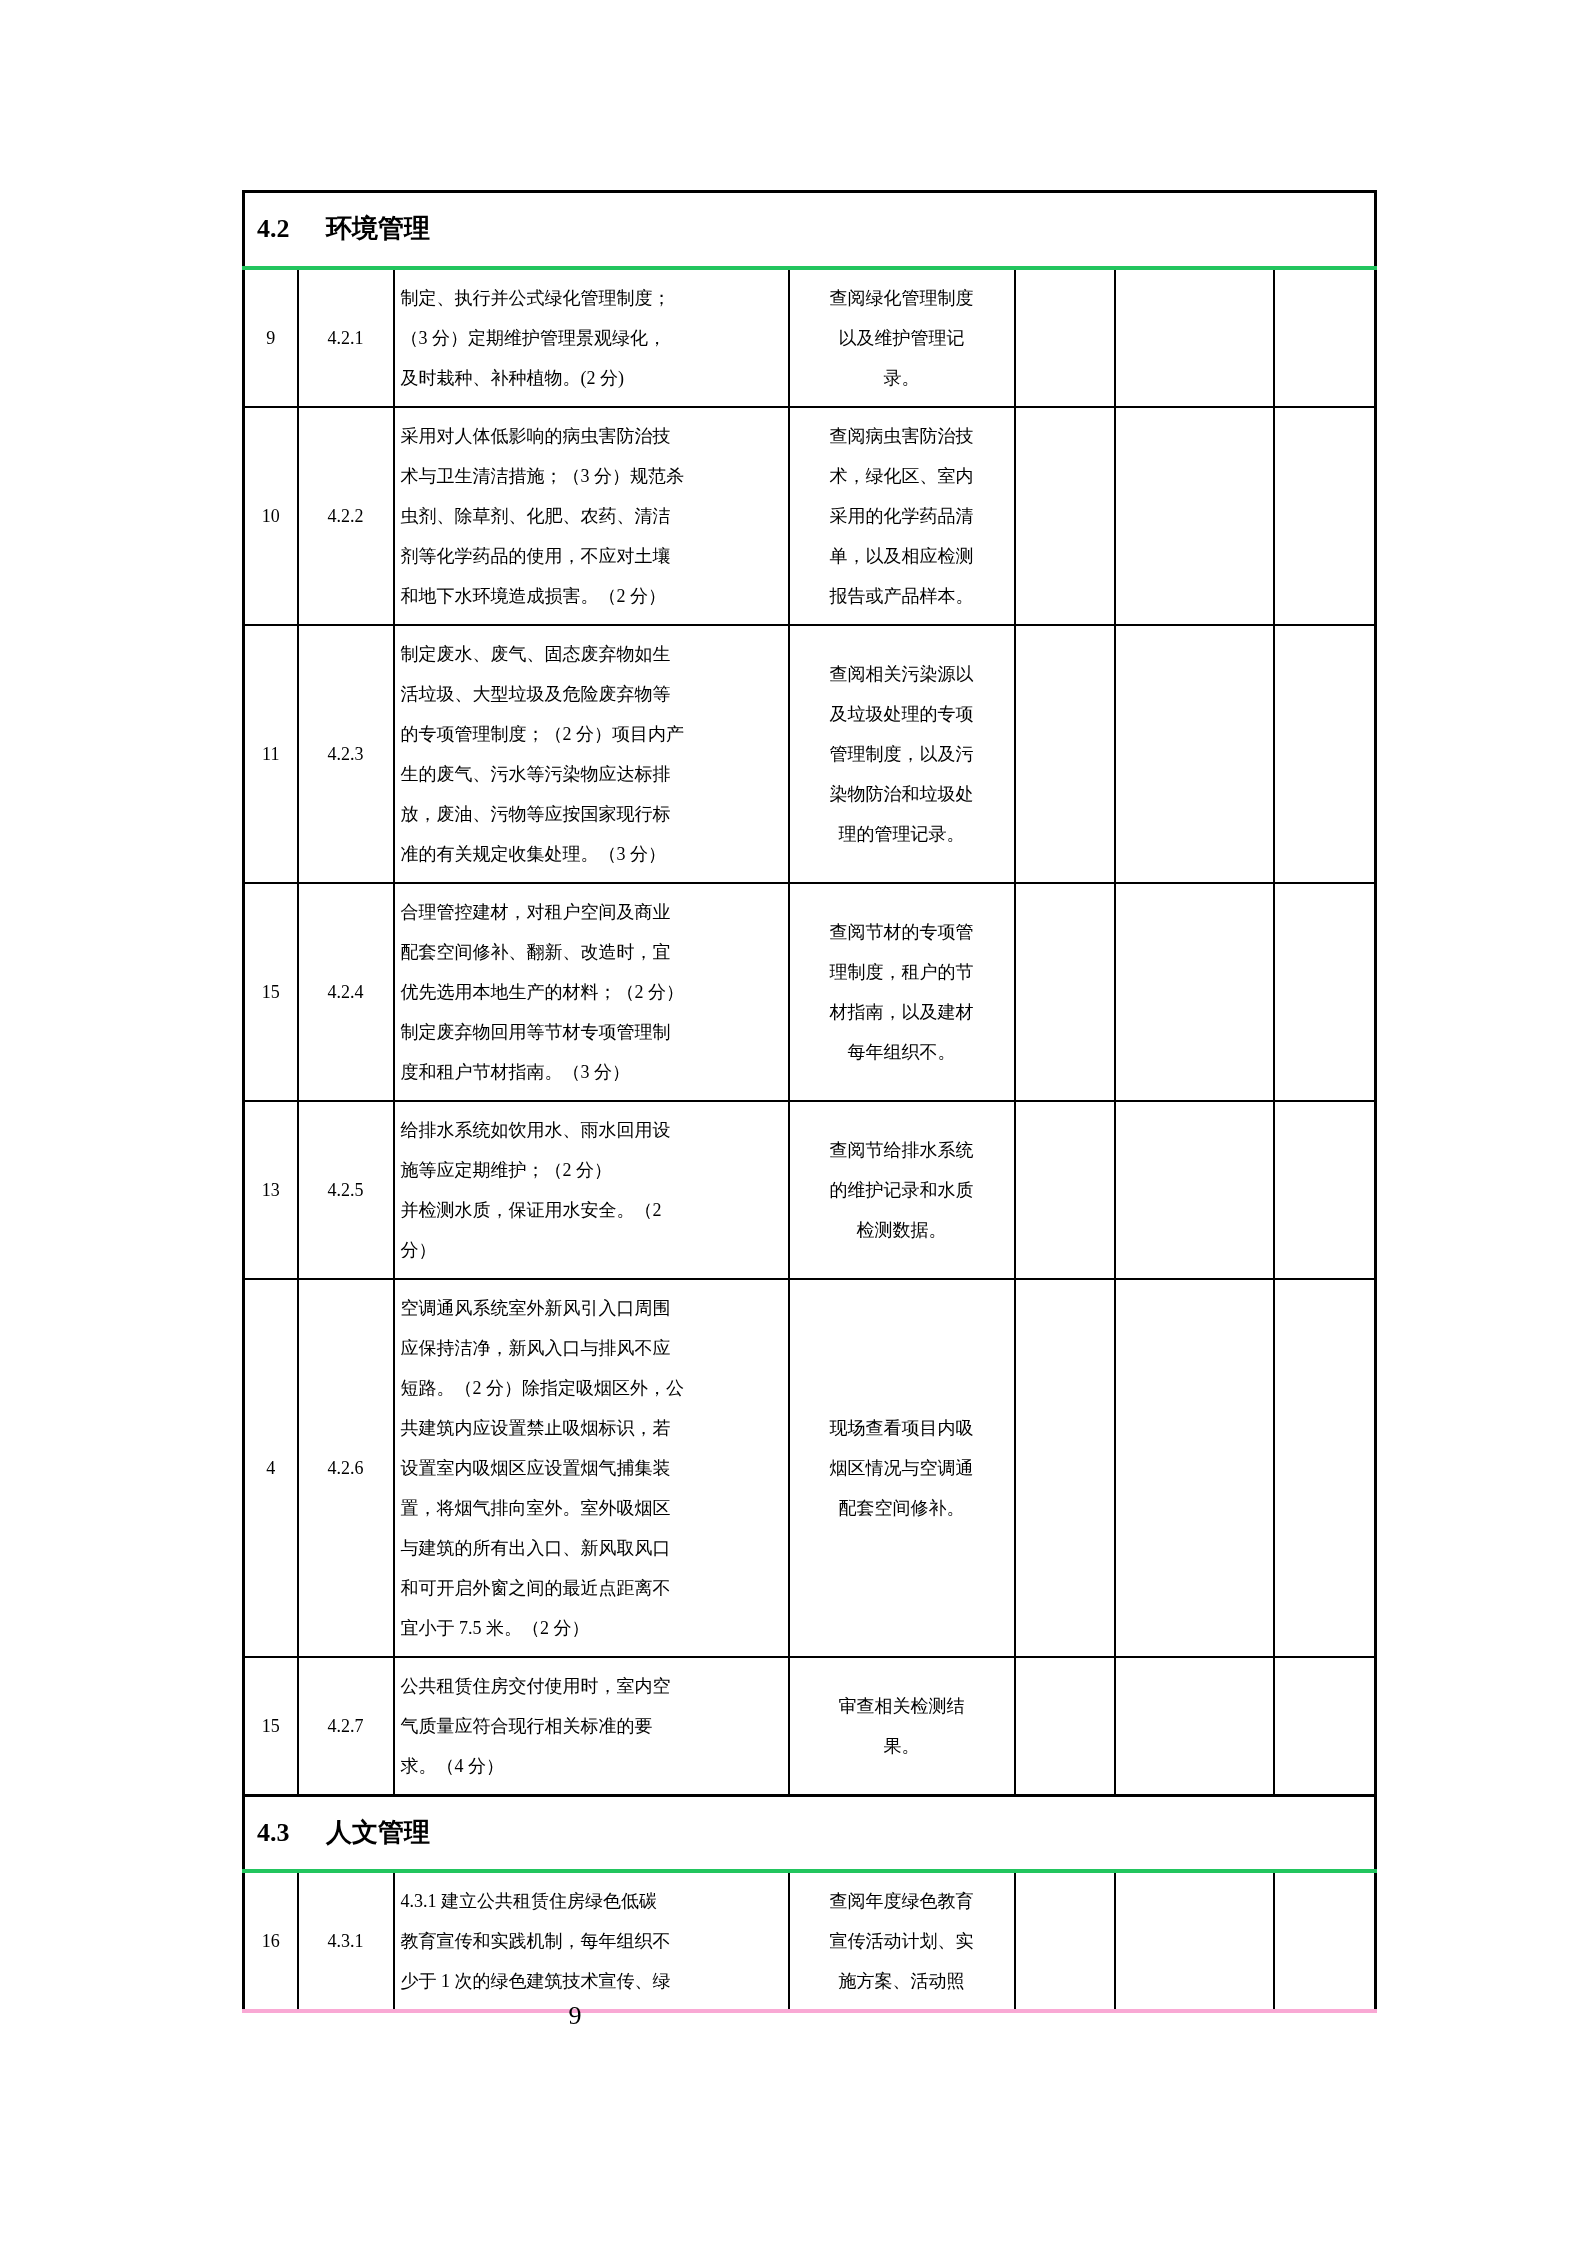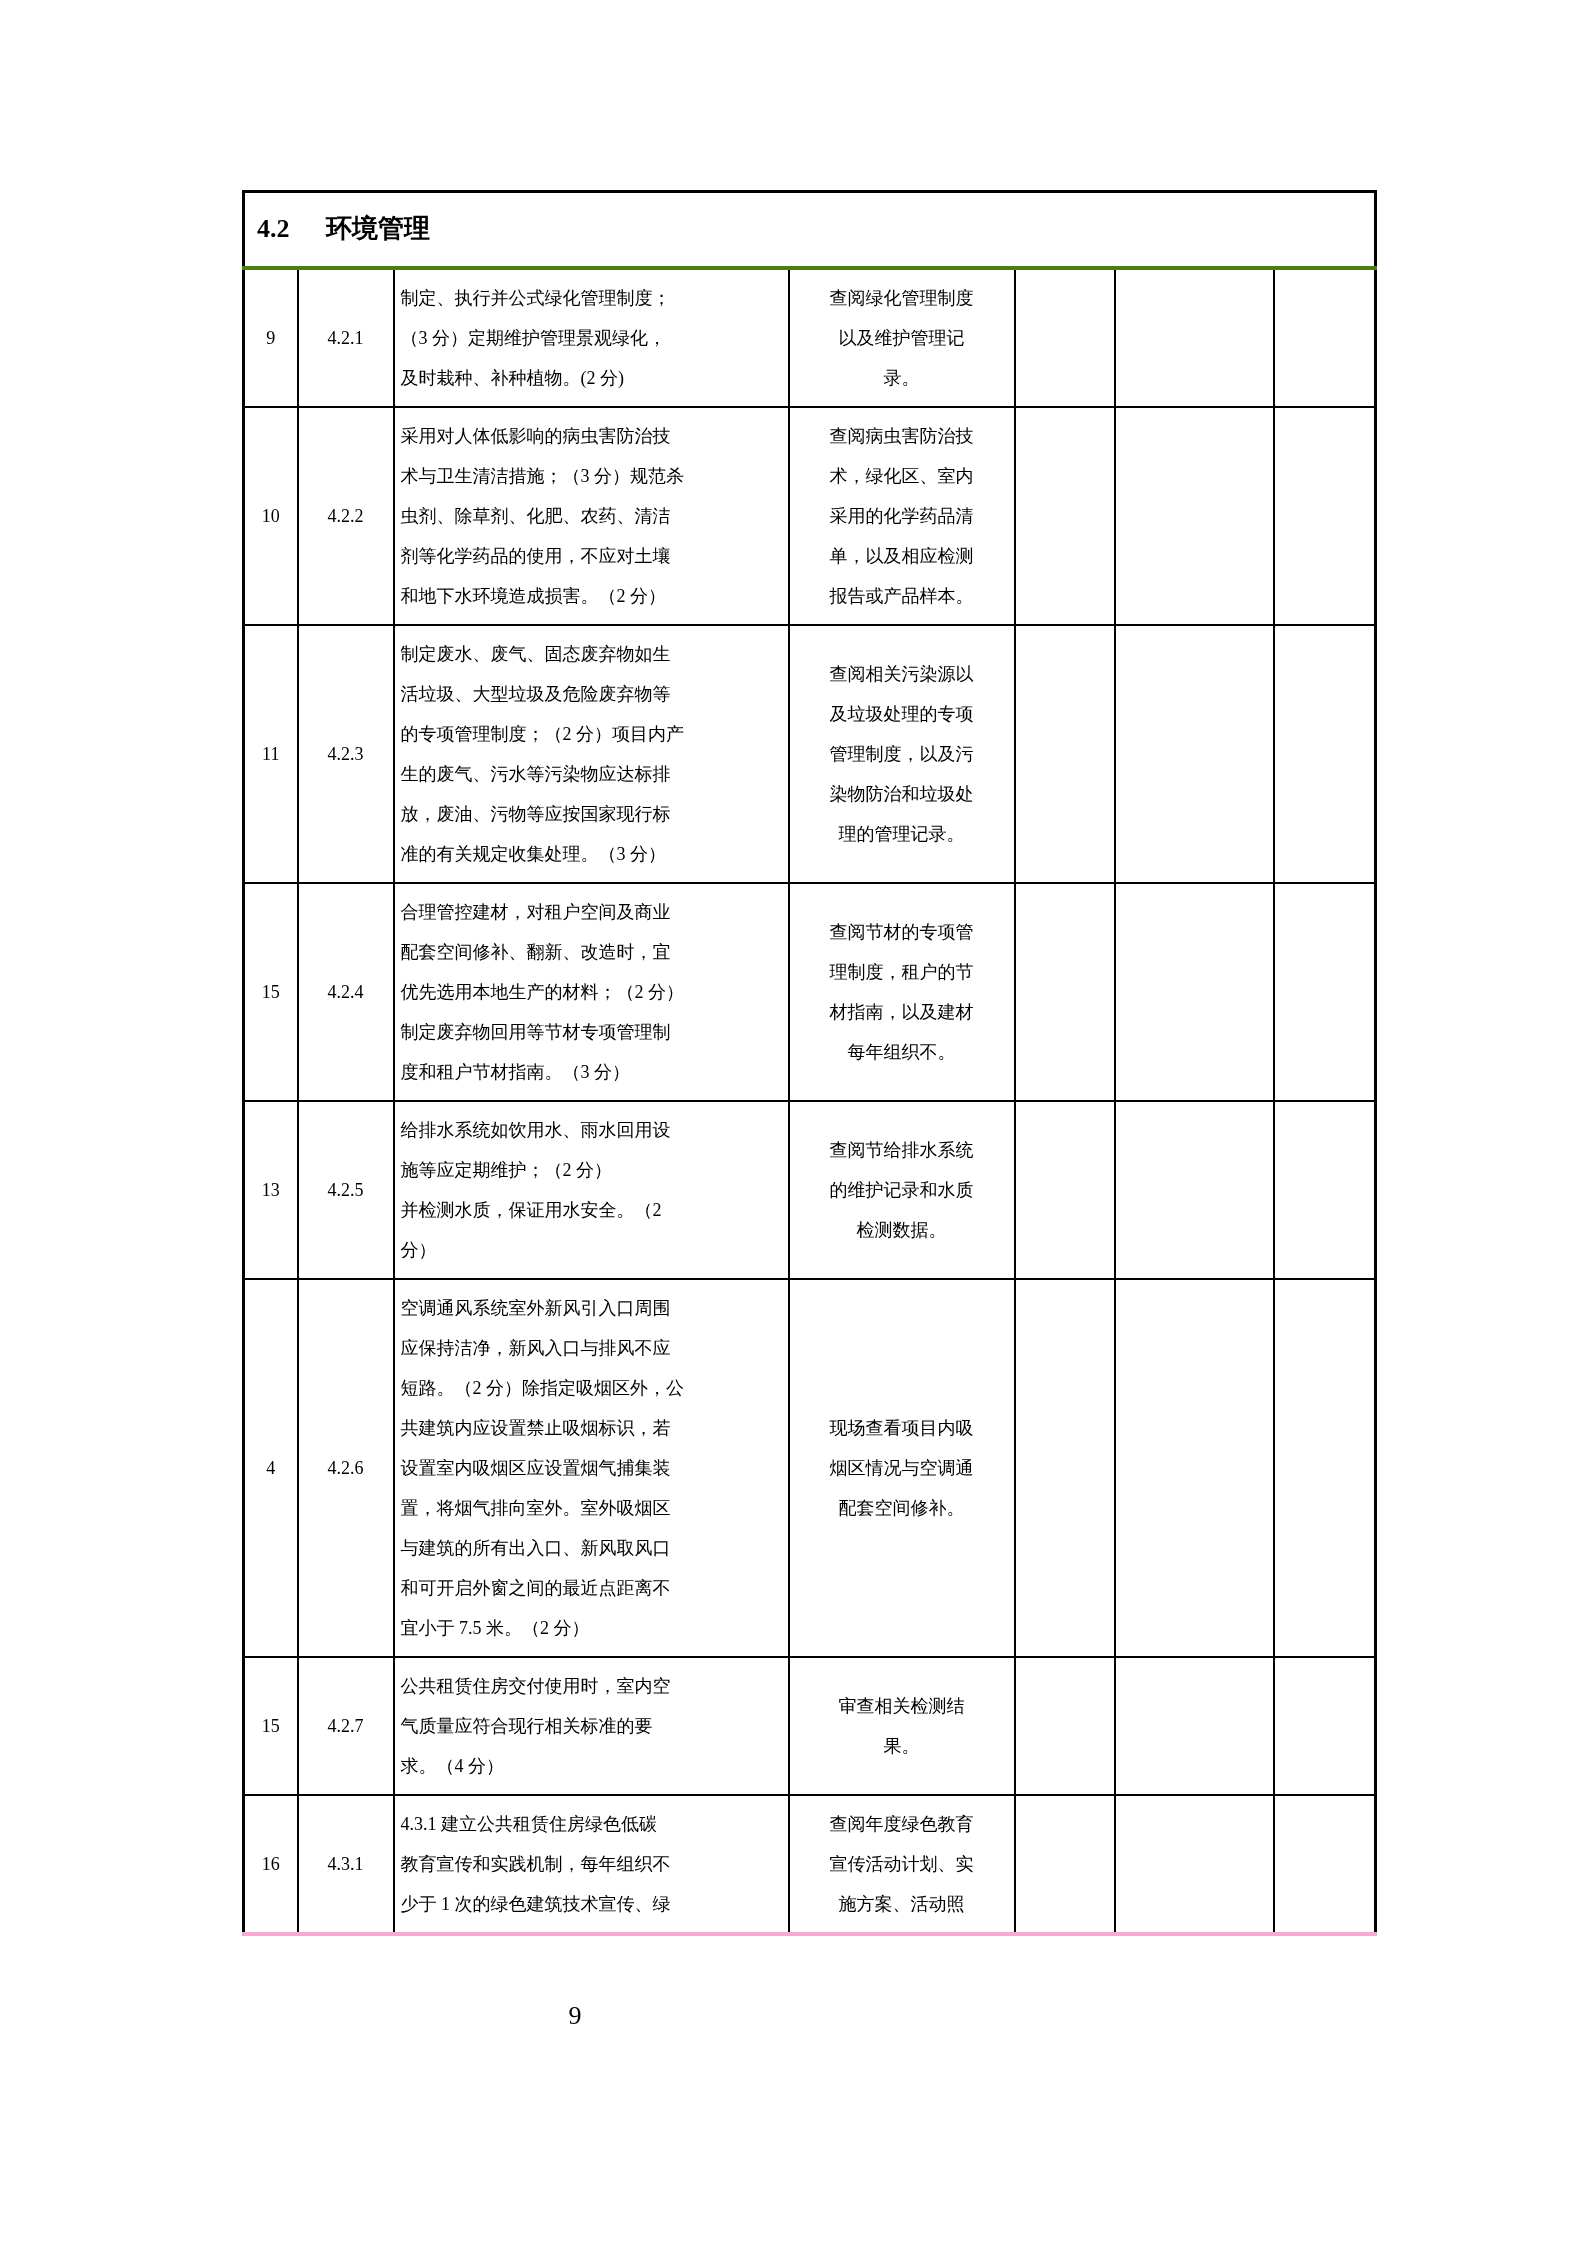--- a/index.html
+++ b/index.html
@@ -35,21 +35,21 @@
     white-space:pre-line;
   }
   td.cell-verif{
     padding:8px 12px;
     text-align:center;
     white-space:pre-line;
   }
   td.cell-empty{ background:#fff; }
   tr.section-row td{
     border-top:3px solid #000;
-    border-bottom:4px solid #4d7c0f;
+    border-bottom:4px solid #22c55e;
     font-weight:bold;
     font-size:26px;
     padding:10px 12px;
     text-align:left;
   }
   tr.last-row td{ border-bottom:4px solid #f9a8d4; }
   .section-id{ display:inline-block; margin-right:30px; }
   .page-num{
     position:absolute;
     left:540px;top:1996px;
@@ -192,20 +192,26 @@
       <td class="cell-desc">公共租赁住房交付使用时，室内空
 气质量应符合现行相关标准的要
 求。（4 分）</td>
       <td class="cell-verif">审查相关检测结
 果。</td>
       <td class="cell-empty"></td>
       <td class="cell-empty"></td>
       <td class="cell-empty"></td>
     </tr>
 
+    <tr class="section-row" style="height:76px">
+      <td colspan="7">
+        <span class="section-id">4.3</span>
+        <span>人文管理</span>
+      </td>
+    </tr>
 
     <tr class="last-row" style="height:136px">
       <td class="cell-num">16</td>
       <td class="cell-clause">4.3.1</td>
       <td class="cell-desc">4.3.1  建立公共租赁住房绿色低碳
 教育宣传和实践机制，每年组织不
 少于 1 次的绿色建筑技术宣传、绿</td>
       <td class="cell-verif">查阅年度绿色教育
 宣传活动计划、实
 施方案、活动照</td>

